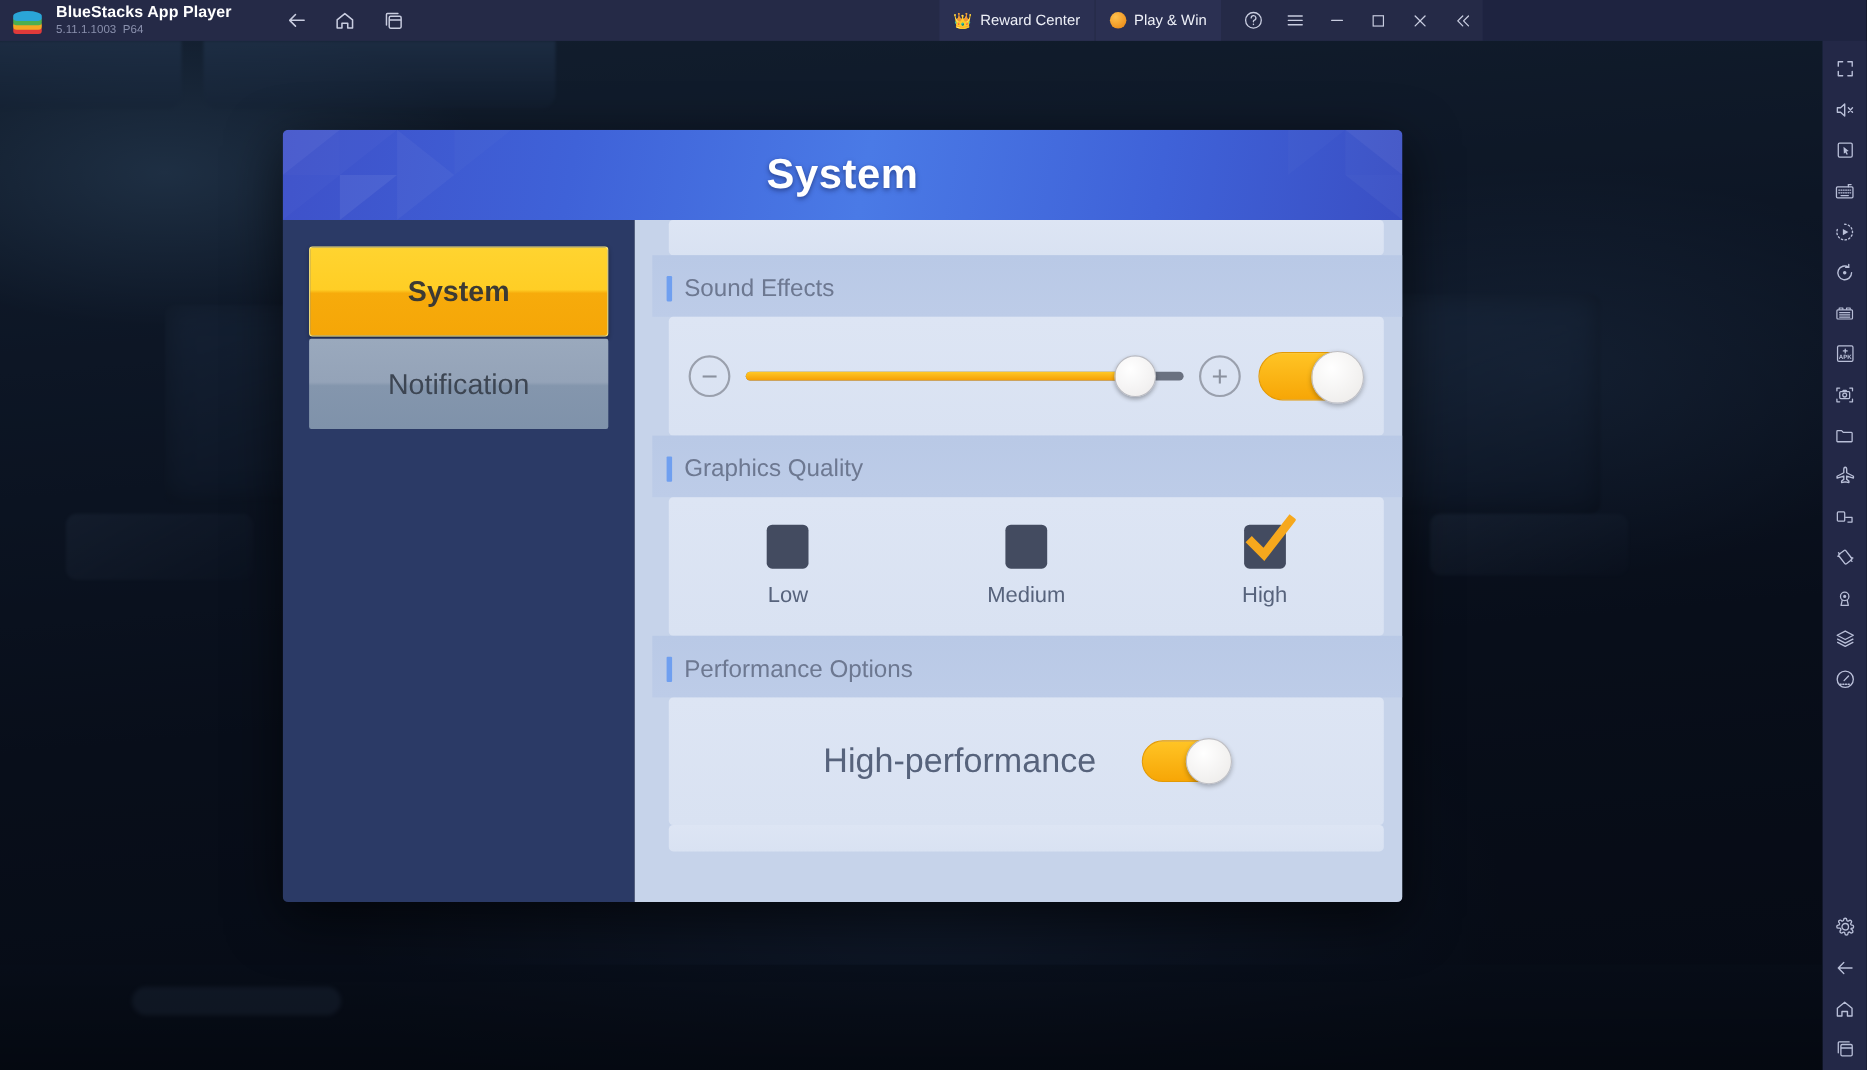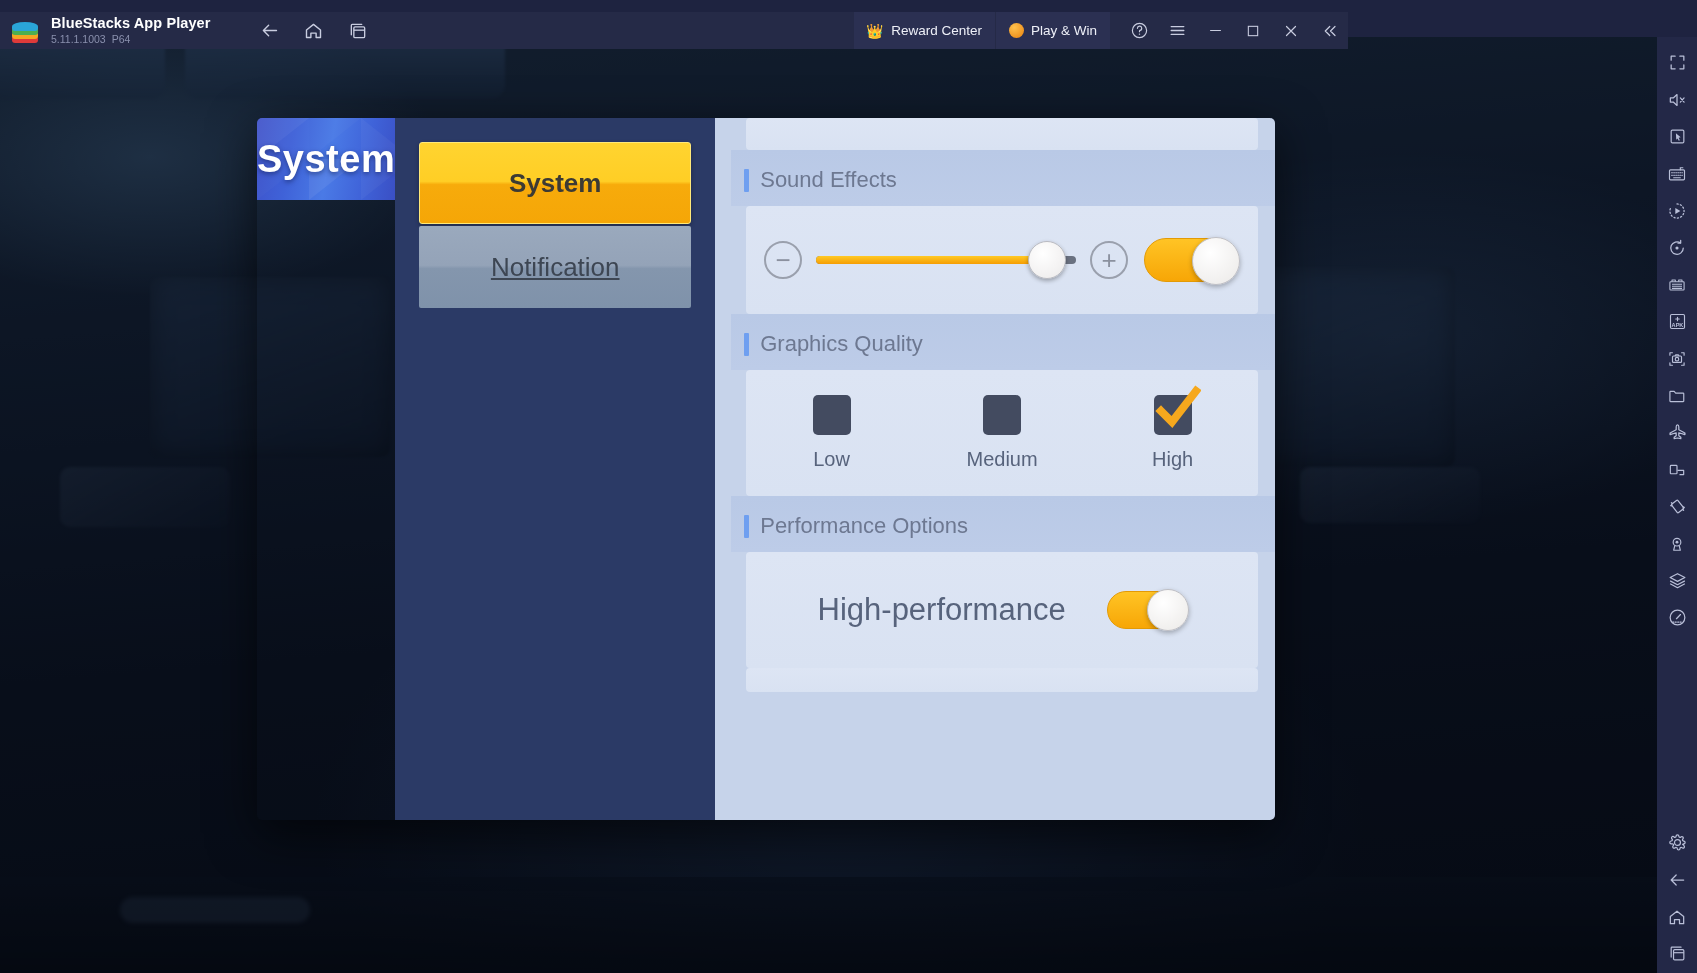--- a/index.html
+++ b/index.html
@@ -10,21 +10,21 @@
   }
 
   
   #app {
     position: relative; width: 1697px; height: 973px;
     background: #1e2340;
   }
 
   
   #titlebar {
-    position: absolute; top: 12px; left: 0; width: 1348px; height: 37px;
+    position: absolute; top: 0; left: 0; width: 1348px; height: 37px;
     background: #252a47;
     display: flex; align-items: center;
     z-index: 40;
   }
   .bs-logo {
     width: 26px; height: 26px; margin-left: 12px; position: relative; flex: 0 0 auto;
   }
   .bs-logo i {
     position: absolute; left: 0; border-radius: 3px; display: block;
   }
@@ -119,21 +119,21 @@
   #dimmer {
     position: absolute; inset: 0; background: rgba(4,8,16,.50);
   }
 
   
   #dialog {
     position: absolute; left: 257px; top: 118px; width: 1018px; height: 702px;
     z-index: 20;
     border-radius: 5px; overflow: hidden;
     box-shadow: 0 14px 48px rgba(0,0,0,.60);
-    display: flex; flex-direction: row;
+    display: flex; flex-direction: column;
   }
   #dlg-header {
     position: relative; height: 82px; flex: 0 0 auto;
     background: linear-gradient(100deg, #3e51c9 0%, #3f62d8 26%, #4a7ae6 52%, #3f62d8 78%, #3a4fc4 100%);
     overflow: hidden;
     display: flex; align-items: center; justify-content: center;
   }
   #dlg-title {
     position: relative; z-index: 2;
     color: #ffffff; font-size: 38px; font-weight: bold; letter-spacing: .5px;
@@ -156,21 +156,20 @@
     color: #3c3a34; font-weight: bold;
     border: 1px solid #ffe97a;
     border-radius: 3px;
     box-shadow: 0 2px 4px rgba(0,0,0,.28);
   }
   .rail-tab.inactive {
     background: linear-gradient(180deg, #9aa9bd 0%, #94a3b8 48%, #8496ad 52%, #7f92aa 100%);
     color: #3d4653;
     border-radius: 2px;
     margin-top: 2px;
-    text-decoration: underline;
   }
 
   
   #dlg-content {
     flex: 1 1 auto; background: #c6d3ea; position: relative;
     overflow: hidden;
   }
   #dlg-scroll { padding: 0 0 0 16px; }
 
   .sec-head {

